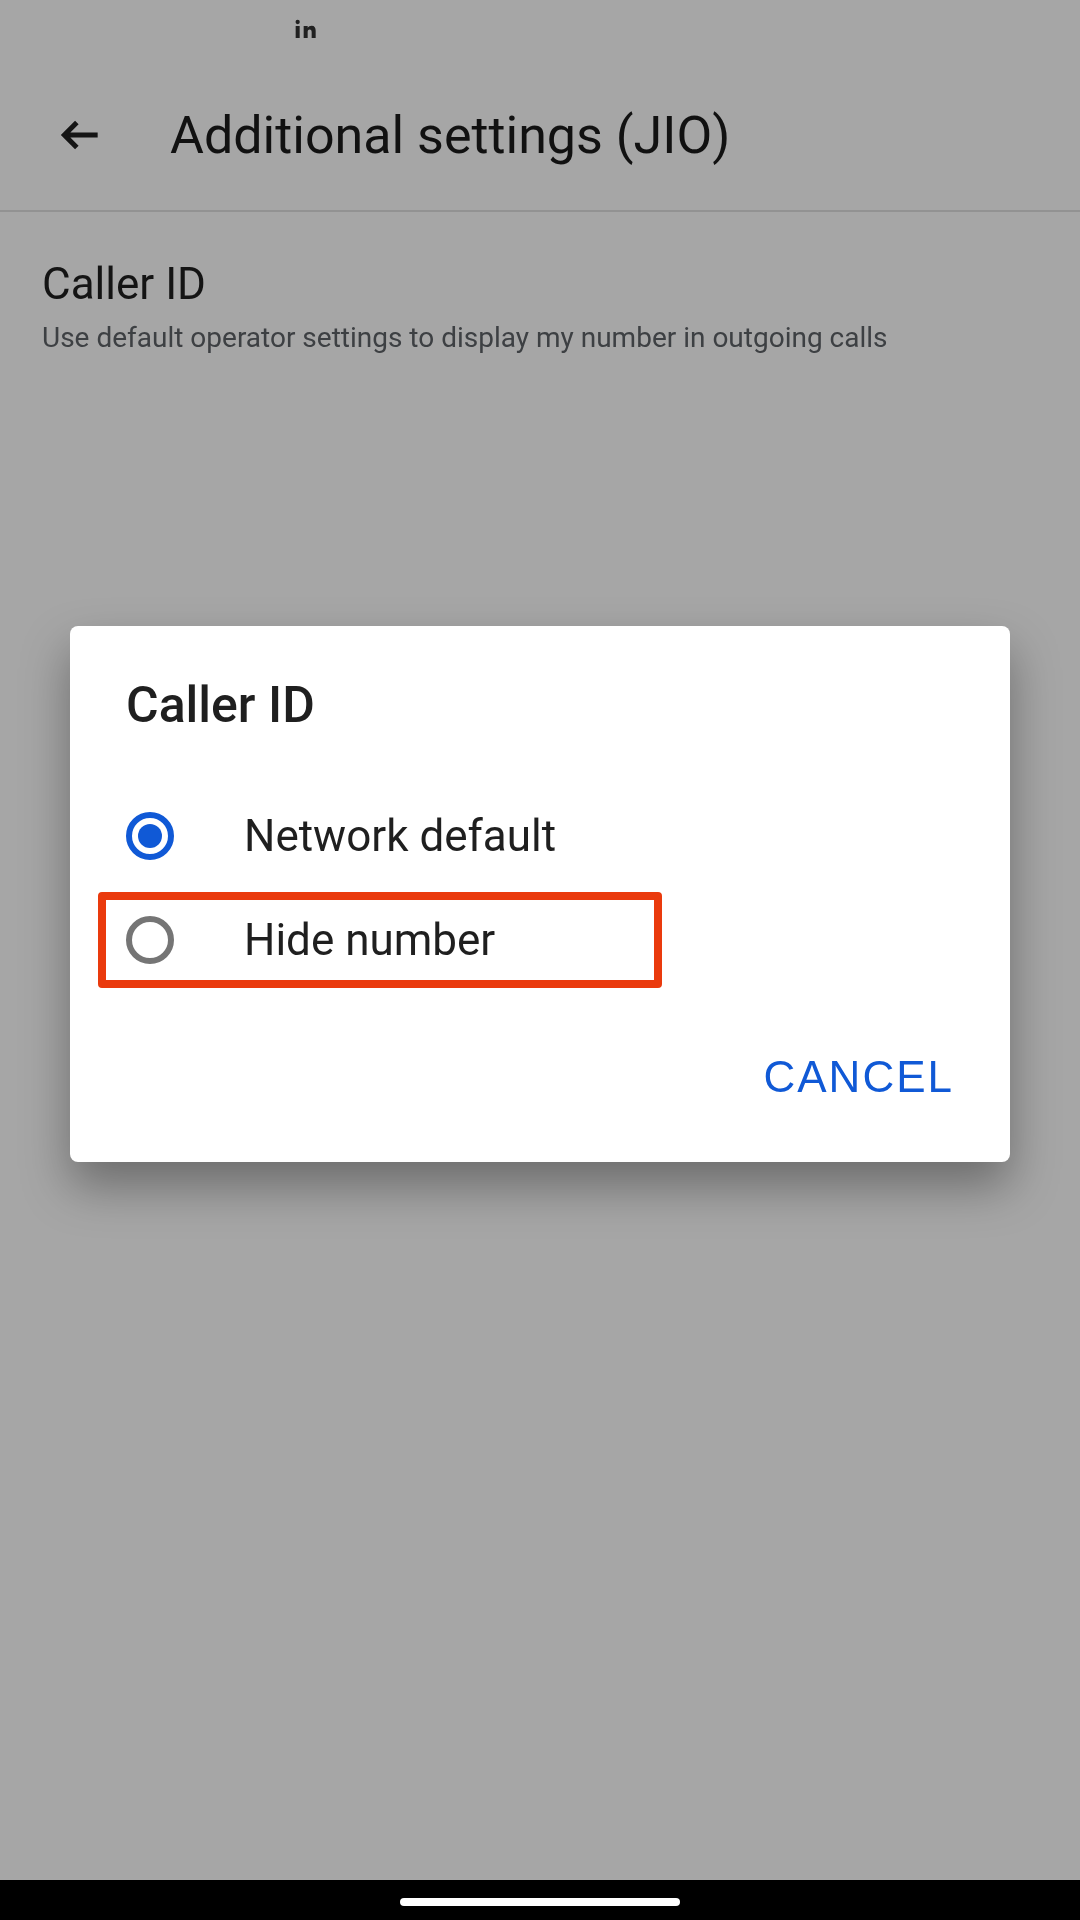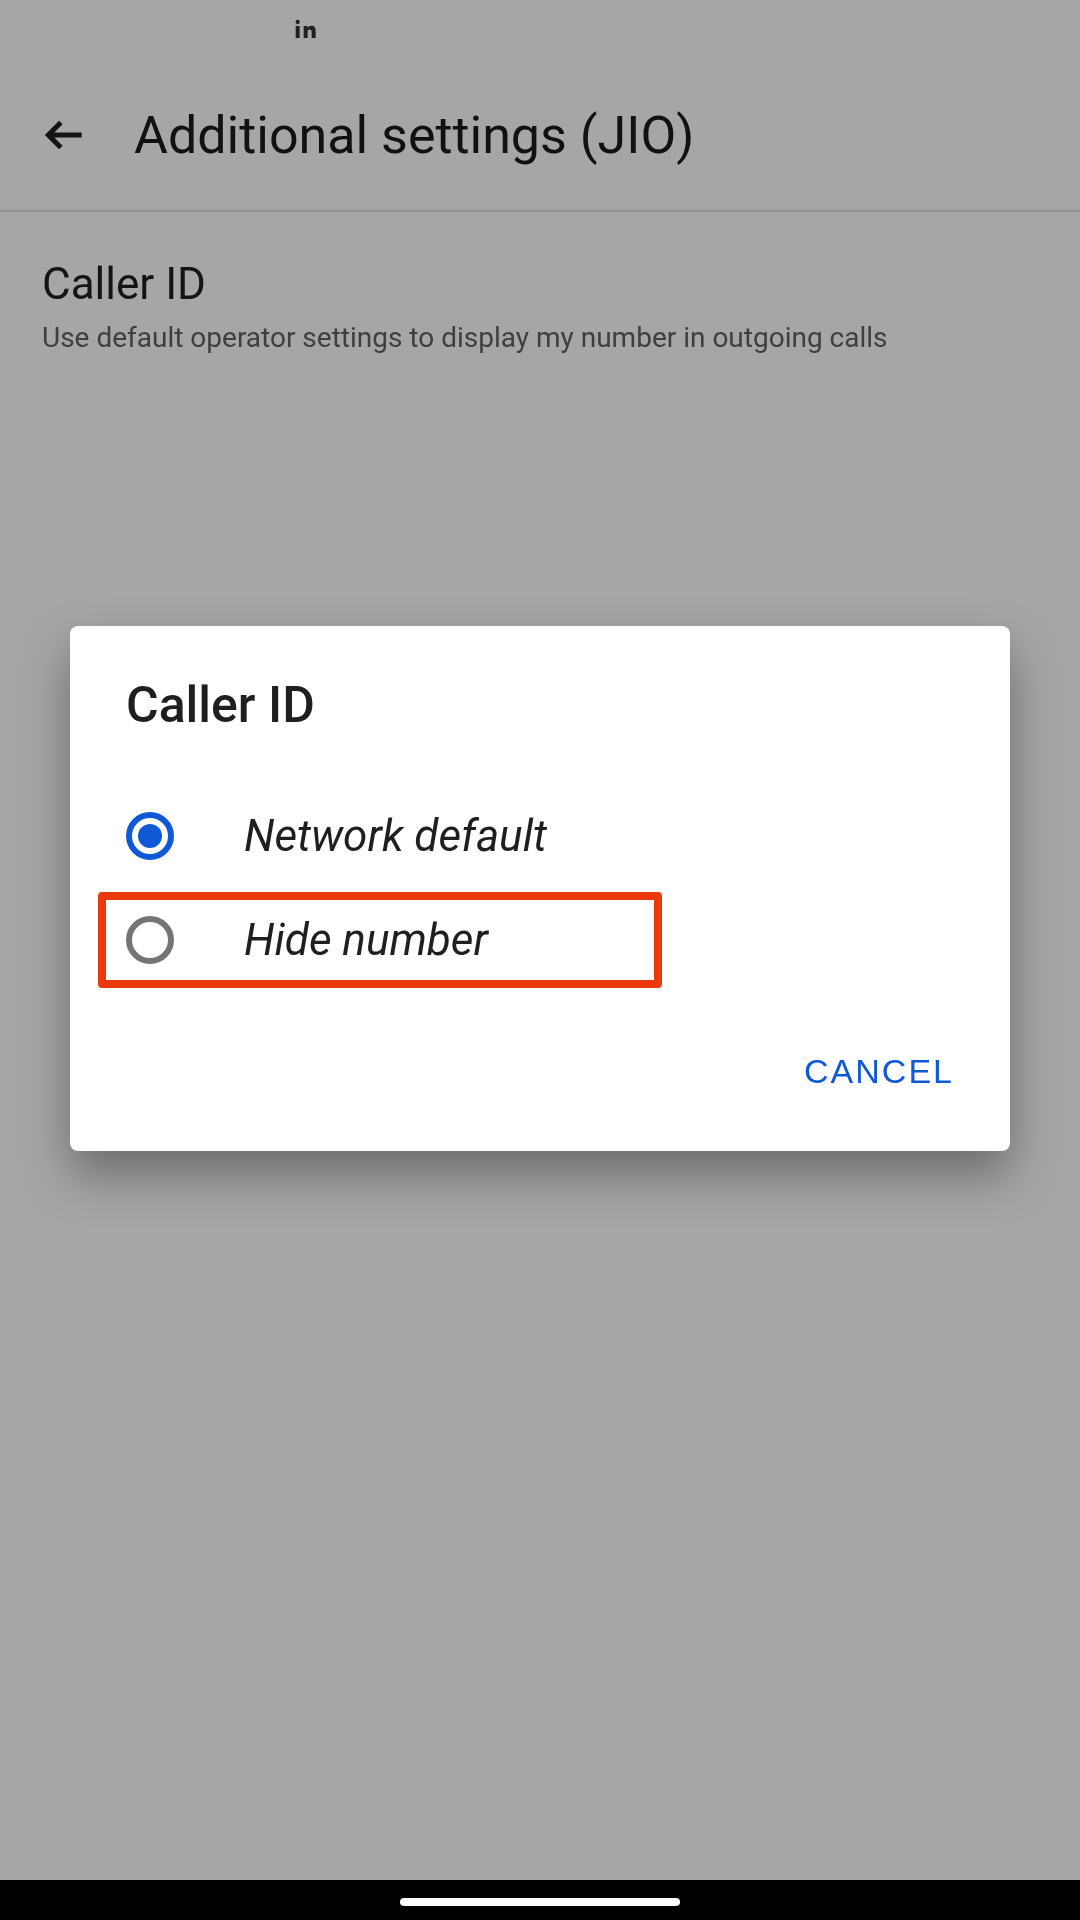--- a/index.html
+++ b/index.html
@@ -25,22 +25,22 @@
     }
     .statusbar .clock { font-size: 32px; font-weight: 500; }
     .statusbar .st-icon svg { width: 32px; height: 32px; display: block; }
     .statusbar .batt-pct { font-size: 30px; font-weight: 400; }
     .statusbar .dot { font-size: 30px; line-height: 0; }
 
     
     .appbar {
       position: absolute; top: 60px; left: 0; right: 0; height: 150px;
       display: flex; align-items: center;
-      padding: 0 40px;
-      gap: 44px;
+      padding: 0 56px;
+      gap: 64px;
     }
     .appbar .back svg { width: 50px; height: 50px; display: block; }
     .appbar .title {
       font-size: 52px; font-weight: 400; color: #1b1b1b;
     }
 
     .divider {
       position: absolute; top: 210px; left: 0; right: 0; height: 2px;
       background: #e0e0e0;
     }
@@ -88,21 +88,21 @@
       left: 70px; right: 70px; top: 626px;
       background: #ffffff;
       border-radius: 8px;
       box-shadow: 0 24px 48px rgba(0,0,0,0.35);
       padding-bottom: 10px;
     }
     .dialog-title {
       font-size: 50px; font-weight: 500; color: #1f1f1f;
       padding: 50px 56px 40px 56px;
     }
-    .radio-list { padding: 10px 0 20px 0; font-style: italic; }
+    .radio-list { padding: 10px 0 20px 0; }
     .radio-row {
       display: flex; align-items: center;
       padding: 26px 56px;
       gap: 70px;
       position: relative;
     }
     .radio-row.highlighted::before {
       content: ""; position: absolute;
       left: 28px; right: 348px; top: 4px; bottom: 4px;
       border: 8px solid #ea3a0d; border-radius: 4px;
@@ -118,21 +118,21 @@
       background: #1059d6; border-radius: 50%;
     }
     .radio-label {
       font-size: 44px; color: #1f1f1f; font-weight: 400;
     }
     .dialog-actions {
       display: flex; justify-content: flex-end;
       padding: 30px 56px 40px 56px;
     }
     .dialog-actions .btn {
-      font-size: 34px; font-weight: 500; letter-spacing: 2px;
+      font-size: 44px; font-weight: 500; letter-spacing: 2px;
       color: #1059d6; text-transform: uppercase;
       background: none; border: none; padding: 10px 0;
     }
 
     
     .gesture-bar {
       position: absolute; bottom: 14px; left: 50%; transform: translateX(-50%);
       width: 280px; height: 8px; border-radius: 4px; background: #ffffff;
       z-index: 30;
     }

